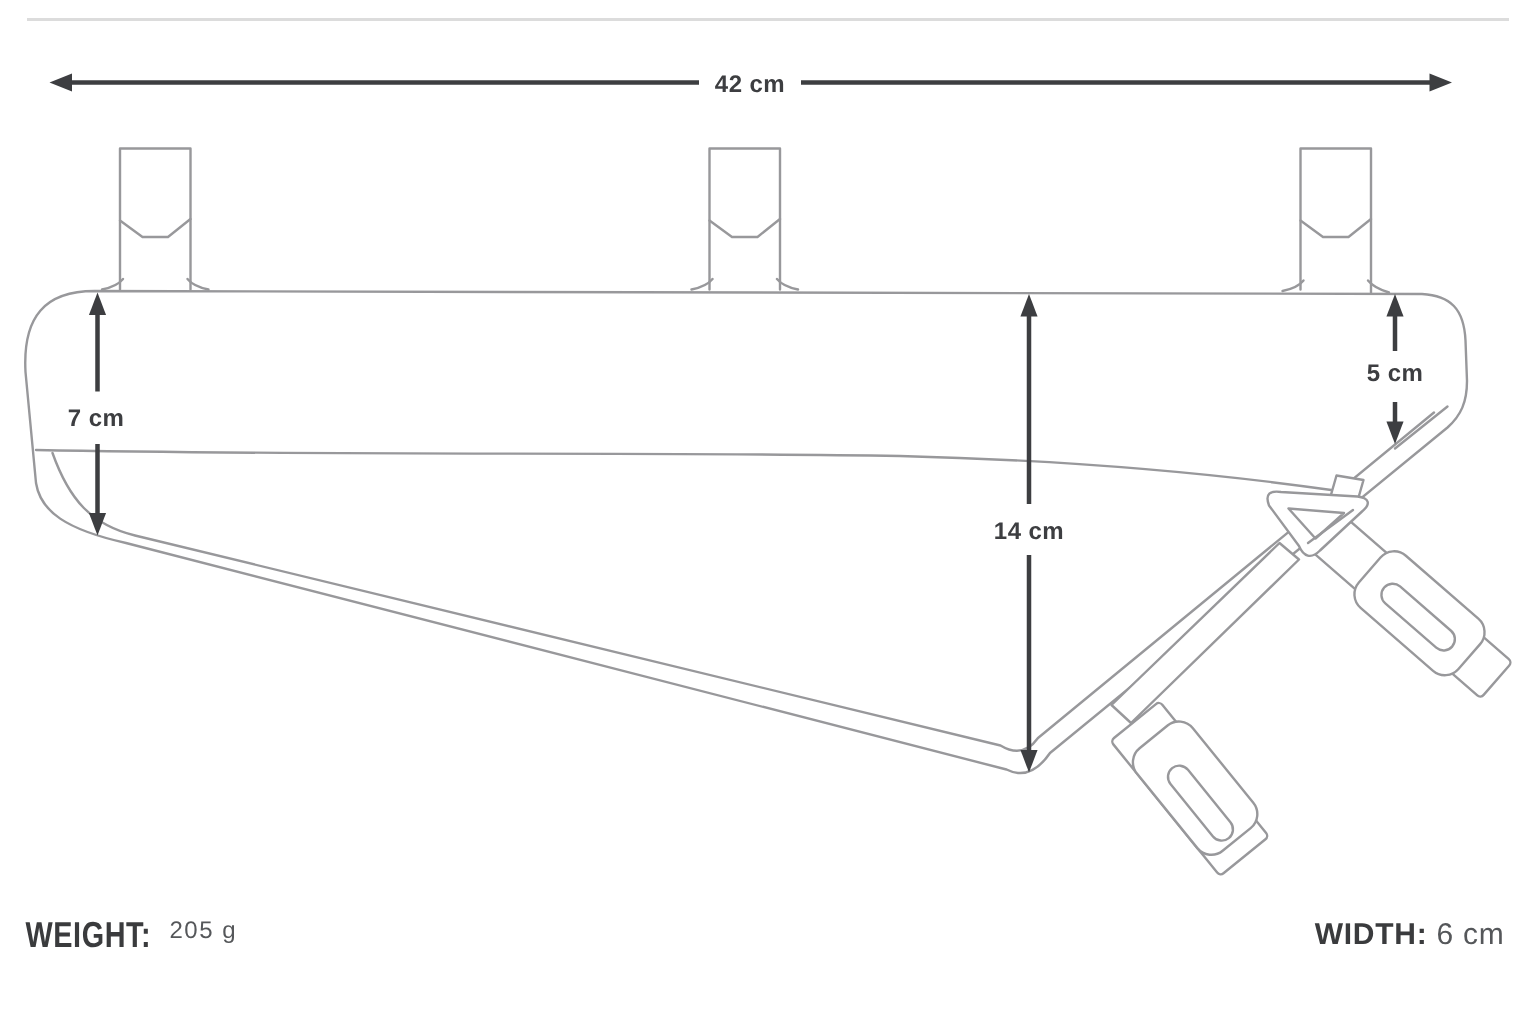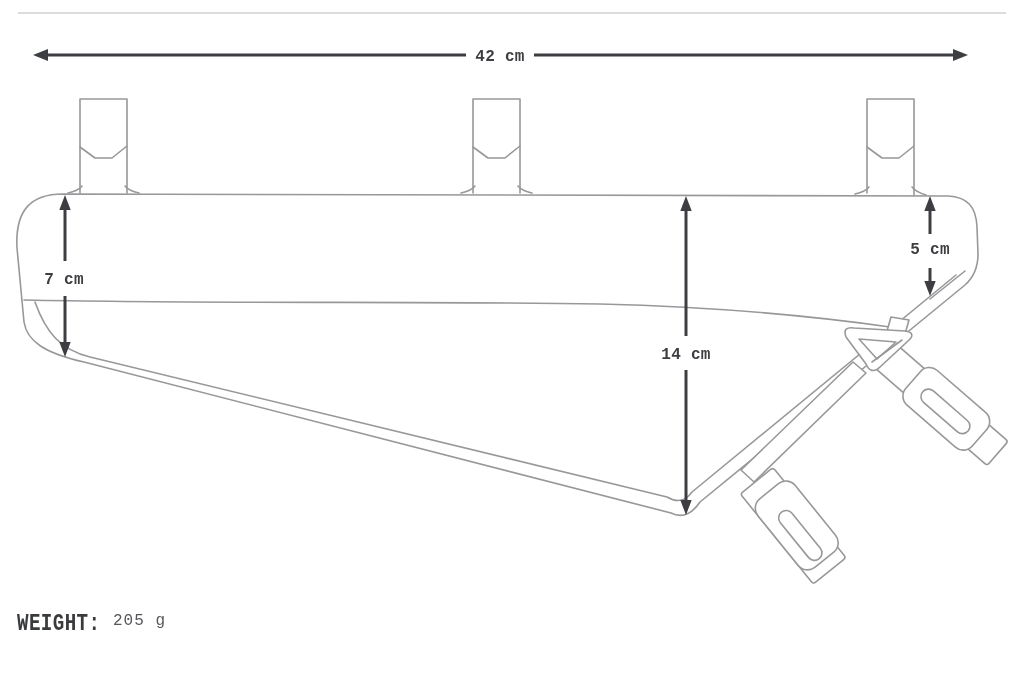--- a/index.html
+++ b/index.html
@@ -1,18 +1,18 @@
 <!DOCTYPE html>
 <html style="--bg: #ffffff; --outline: #98989b; --dim: #3d3e41; --rule: #dcdcdc; --label: #3a3b3d; --value: #55575a;"><head>
 <meta charset="utf-8">
 <style>
   html,body{margin:0;padding:0;background:#fff;}
   .stage{
     position:relative;width:1024px;height:660px;background:var(--bg,#fff);
-    font-family:Liberation Mono, monospace;overflow:hidden;
+    font-family:Liberation Sans, sans-serif;overflow:hidden;
   }
   svg{position:absolute;left:0;top:0;}
   .rule{stroke:var(--rule,#dcdcdc);stroke-width:2;}
   .ln{stroke:var(--outline,#98989b);stroke-width:1.6;fill:none;stroke-linecap:round;stroke-linejoin:round;}
   .ln-fill{stroke:var(--outline,#98989b);stroke-width:1.6;fill:#fff;stroke-linejoin:round;}
   .dimline{stroke:var(--dim,#3d3e41);stroke-width:3;fill:none;}
   .dimhead{fill:var(--dim,#3d3e41);stroke:none;}
   .dim-label{font-weight:bold;font-size:16px;fill:var(--dim,#3d3e41);text-anchor:middle;letter-spacing:.3px;}
   .footer-item{position:absolute;white-space:nowrap;}
   .weight-label{left:17px;top:610px;font-size:24px;font-weight:bold;color:var(--label,#3a3b3d);
@@ -104,14 +104,15 @@
       <polygon class="dimhead" points="930,196 924.3,211 935.7,211"></polygon>
       <line class="dimline" x1="930" y1="209" x2="930" y2="234"></line>
       <text class="dim-label" x="930" y="254">5 cm</text>
       <line class="dimline" x1="930" y1="268" x2="930" y2="283"></line>
       <polygon class="dimhead" points="930,296 924.3,281 935.7,281"></polygon>
     </g>
   </svg>
 
   <div class="footer-item weight-label">WEIGHT:</div>
   <div class="footer-item weight-value">205 g</div>
+  <div class="footer-item width-group"><b>WIDTH:</b><span>6 cm</span></div>
 
 </div>
 
 </body></html>

